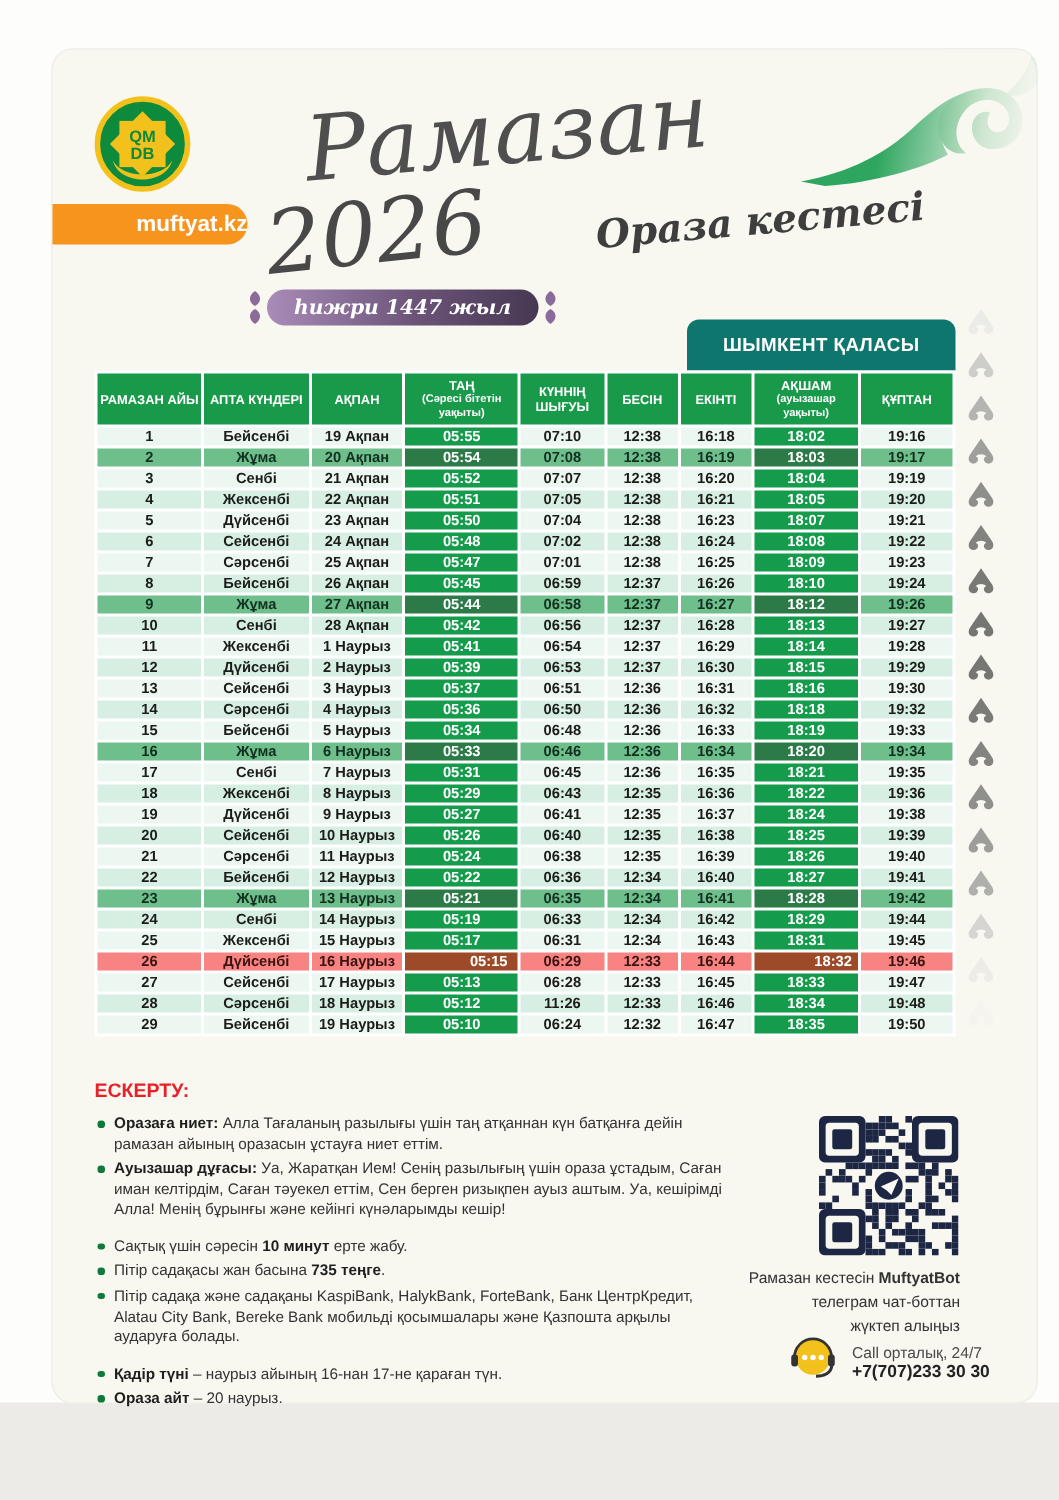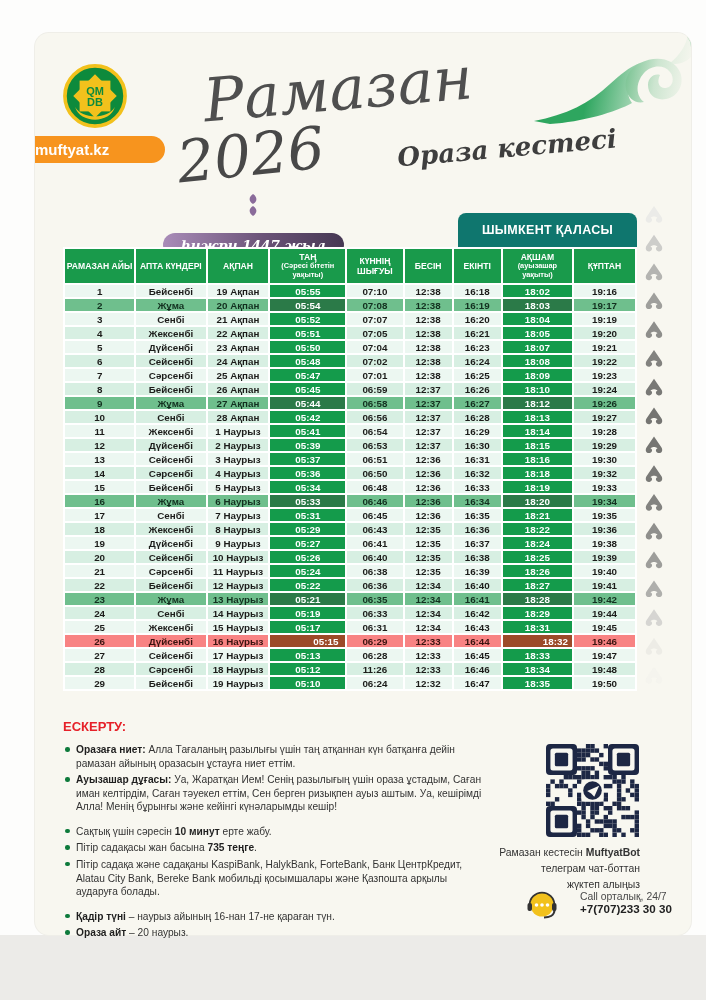--- a/index.html
+++ b/index.html
@@ -5,32 +5,32 @@
   html,body{margin:0;padding:0;}
   body{width:706px;height:1000px;position:relative;background:#fdfdfc;overflow:hidden;
        font-family:"Liberation Sans",sans-serif;}
   .bottom-strip{position:absolute;left:0;top:935px;width:706px;height:65px;background:#ecebe8;}
   .card{position:absolute;left:35px;top:33px;width:656px;height:902px;background:#f8f7f0;
         border-radius:14px;box-shadow:0 0 0 1px #efeee8;}
   
   .logo{position:absolute;left:27px;top:30px;}
   .site{position:absolute;left:0;top:103px;width:130px;height:27px;background:#f7941e;
         border-radius:0 14px 14px 0;color:#fff;font-weight:700;font-size:15px;
-        display:flex;align-items:center;justify-content:flex-start;}
+        display:flex;align-items:center;justify-content:flex-end;}
   .title{position:absolute;left:168px;top:16px;width:380px;font-family:"DejaVu Serif",serif;
          font-style:italic;font-size:60px;color:#4f4f4f;transform:rotate(-5deg);white-space:nowrap;}
   .year{position:absolute;left:142px;top:88px;font-family:"DejaVu Serif",serif;font-style:italic;
         font-size:58px;color:#484848;transform:rotate(-6deg);}
   .subtitle{position:absolute;left:362px;top:100px;font-family:"DejaVu Serif",serif;font-style:italic;
             font-weight:700;font-size:26px;color:#3e3e3e;transform:rotate(-5deg);white-space:nowrap;}
   .swirl{position:absolute;left:495px;top:0;width:161px;height:96px;overflow:hidden;border-radius:0 14px 0 0;}
   .swirl svg{position:absolute;left:0;top:0;}
   .swirl-fade{position:absolute;left:0;top:0;width:161px;height:96px;
               background:linear-gradient(100deg,rgba(248,247,240,0) 38%,rgba(248,247,240,.8) 75%,#f8f7f0 96%);}
-  .hijri{position:absolute;left:128px;top:160px;display:flex;align-items:center;gap:16px;flex-direction:column;}
+  .hijri{position:absolute;left:128px;top:160px;display:flex;align-items:center;gap:1px;}
   .hijri-pill{background:linear-gradient(90deg,#a98cb8,#6b5378 55%,#463853);color:#fff;
               font-family:"DejaVu Serif",serif;font-style:italic;font-weight:700;font-size:13.5px;
               padding:4px 18px;border-radius:12px;white-space:nowrap;}
   .city{position:absolute;left:423px;top:180px;width:179px;height:34px;background:#0f766e;
         border-radius:8px 8px 0 0;color:#fff;font-weight:700;font-size:12.5px;letter-spacing:.3px;
         display:flex;align-items:center;justify-content:center;cursor:pointer;}
   
   table.tbl{position:absolute;left:28px;top:214px;width:574px;table-layout:fixed;
             border-collapse:separate;border-spacing:2px;background:#fff;}
   col.c1{width:12.5%}col.c2{width:12.5%}col.c3{width:11%}col.c4{width:13.5%}col.c5{width:10%}
@@ -53,21 +53,21 @@
   .notes ul{list-style:none;margin:0;padding:0;font-size:10.2px;color:#333;line-height:1.33;}
   .notes li{position:relative;padding-left:13px;margin-bottom:3px;}
   .notes li::before{content:"";position:absolute;left:2px;top:4px;width:4.5px;height:4.5px;
                     border-radius:50%;background:#0d7a3b;}
   .notes li.gap{margin-top:11px;}
   .notes b{color:#1f1f1f;text-align:right;}
   
   #qr{position:absolute;left:511px;top:711px;cursor:pointer;}
   .bot-text{position:absolute;right:51px;top:812px;width:220px;text-align:right;
             font-size:10.4px;color:#333;line-height:1.55;}
-  .call{position:absolute;left:489px;top:852px;display:flex;align-items:center;gap:20px;}
+  .call{position:absolute;left:489px;top:852px;display:flex;align-items:flex-end;gap:8px;}
   .call-label{font-size:10.4px;color:#4a4a4a;}
   .phone{font-size:11.6px;font-weight:700;color:#222;cursor:pointer;}
 </style>
 </head>
 <body>
 
 <div class="bottom-strip"></div>
 
 <div class="card">
 

